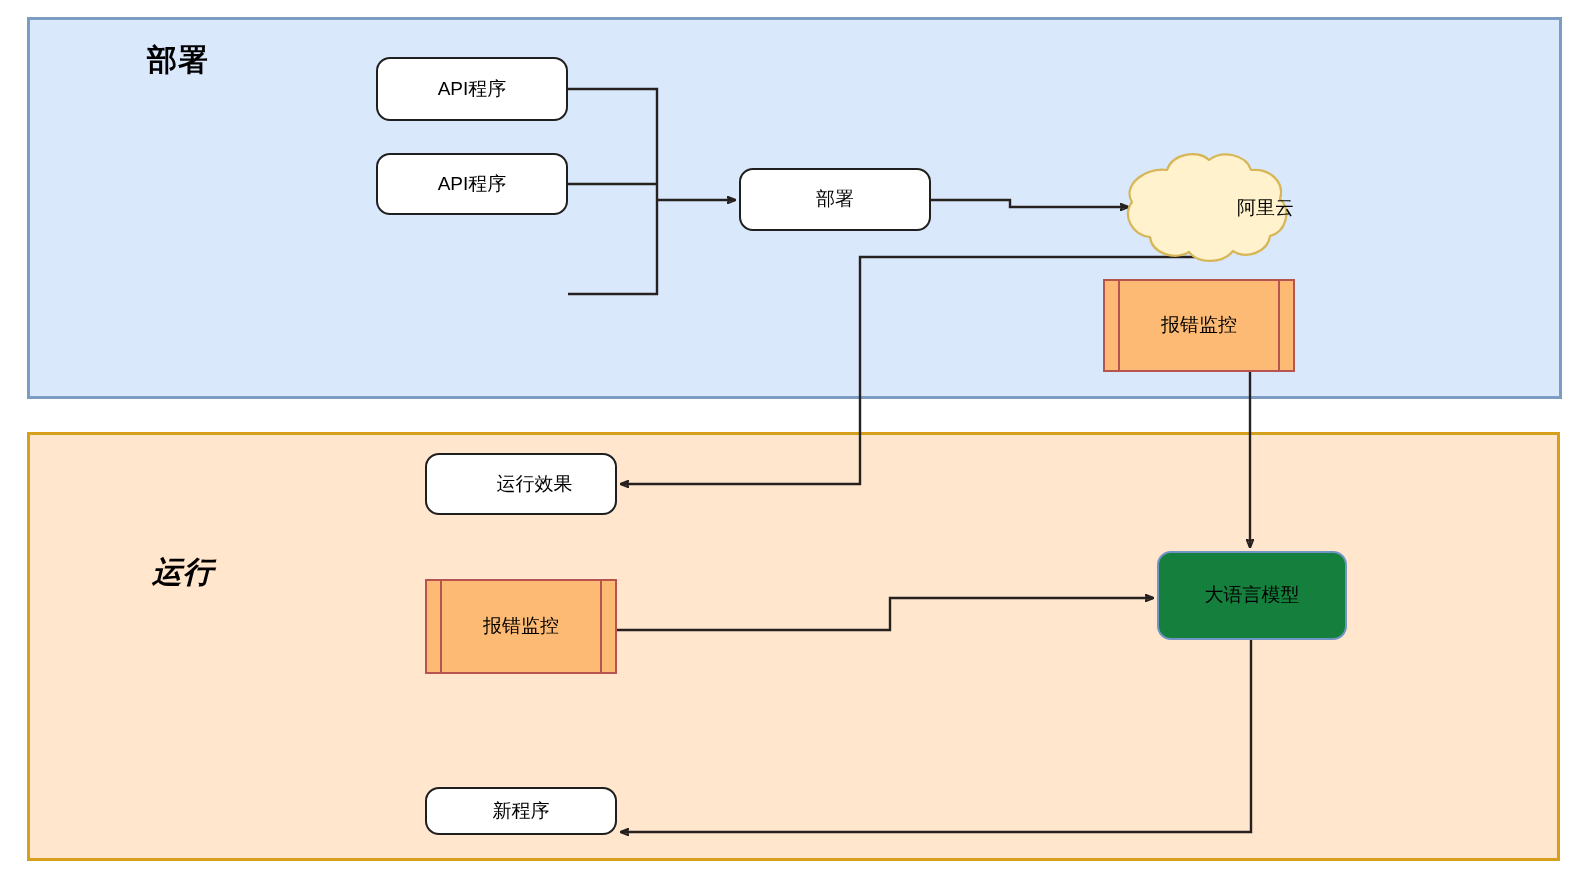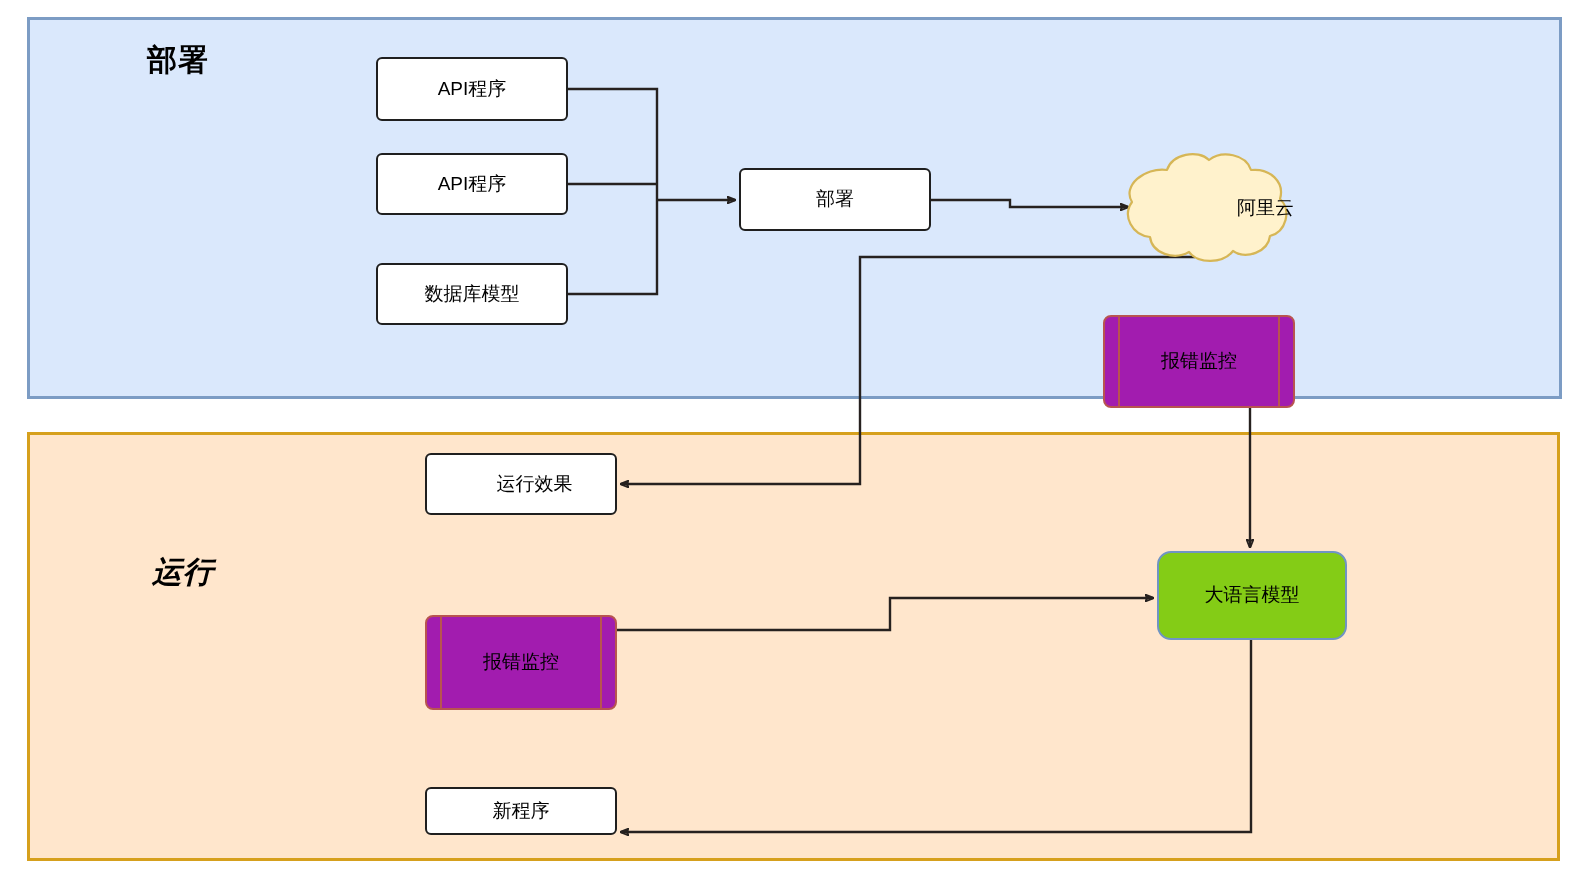--- a/index.html
+++ b/index.html
@@ -44,34 +44,33 @@
     justify-content: center;
     font-size: 19px;
     color: #000000;
     text-align: center;
     line-height: 1.2;
   }
 
   .node-rounded {
     background: #ffffff;
     border: 2px solid #1f1f1f;
-    border-radius: 6px;
+    border-radius: 14px;
   }
 
   .node-llm {
-    background: #84cc16;
+    background: #15803d;
     border: 2px solid #7094C4;
     border-radius: 14px;
   }
 
   .node-process {
-    background: #a21caf;
+    background: #fdba74;
     border: 2px solid #B85450;
-    border-radius: 8px;
-    margin-top: 36px;
+    border-radius: 0;
   }
   .node-process .bar {
     position: absolute;
     top: 0;
     bottom: 0;
     width: 0;
     border-left: 2px solid #B85450;
   }
   .node-process .bar-left { left: 13px; }
   .node-process .bar-right { right: 13px; }
@@ -145,23 +144,20 @@
   </svg>
 
   <div class="node node-rounded" style="left:376px; top:57px; width:192px; height:64px;">
     <span>API程序</span>
   </div>
 
   <div class="node node-rounded" style="left:376px; top:153px; width:192px; height:62px;">
     <span>API程序</span>
   </div>
 
-  <div class="node node-rounded" style="left:376px; top:263px; width:192px; height:62px;">
-    <span>数据库模型</span>
-  </div>
 
   <div class="node node-rounded" style="left:739px; top:168px; width:192px; height:63px;">
     <span>部署</span>
   </div>
 
   <div class="cloud-wrap" style="left:1110px; top:148px; width:184px; height:118px;">
     <svg width="184" height="118" viewBox="0 0 184 118" xmlns="http://www.w3.org/2000/svg">
       <path d="M57 22
                C 62 6, 88 1, 99 12
                C 112 2, 136 6, 141 22

